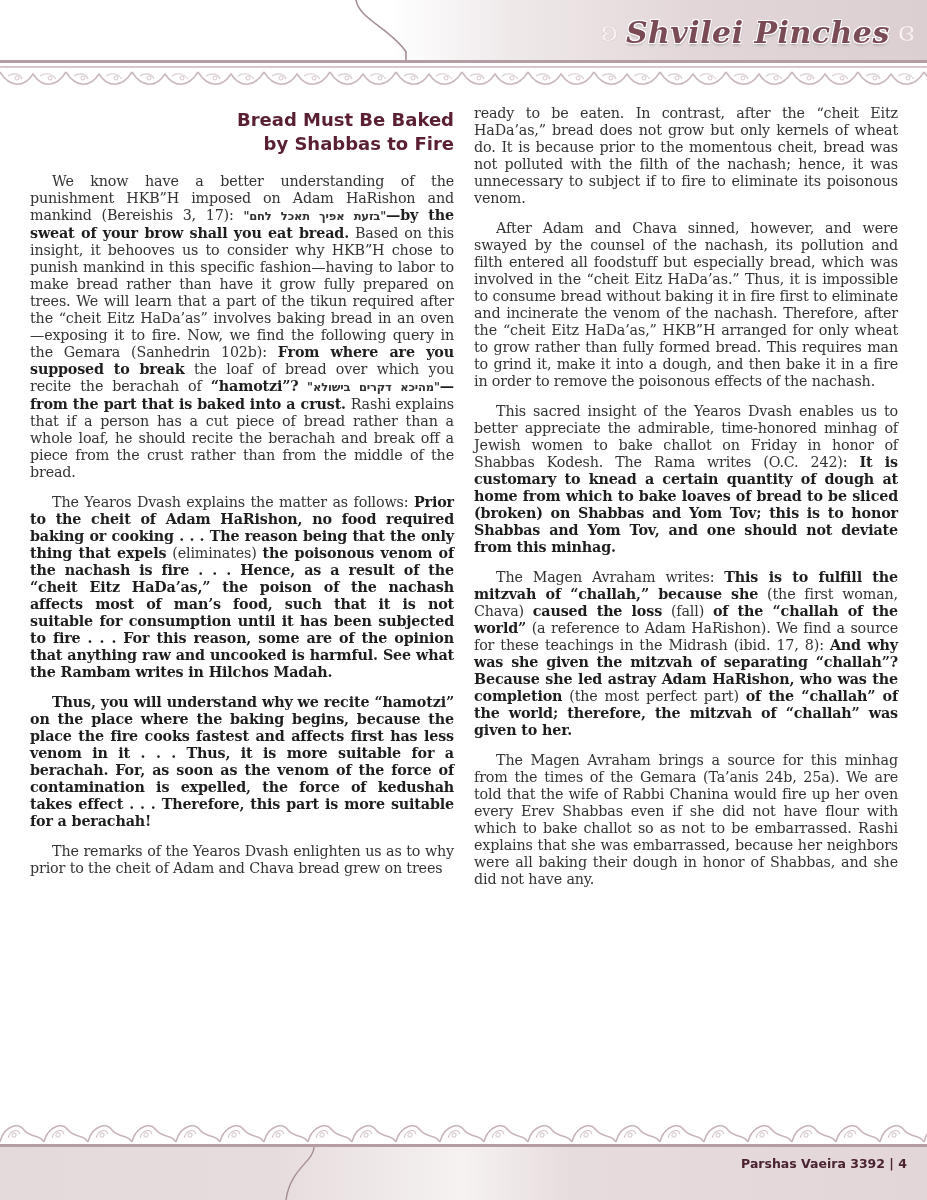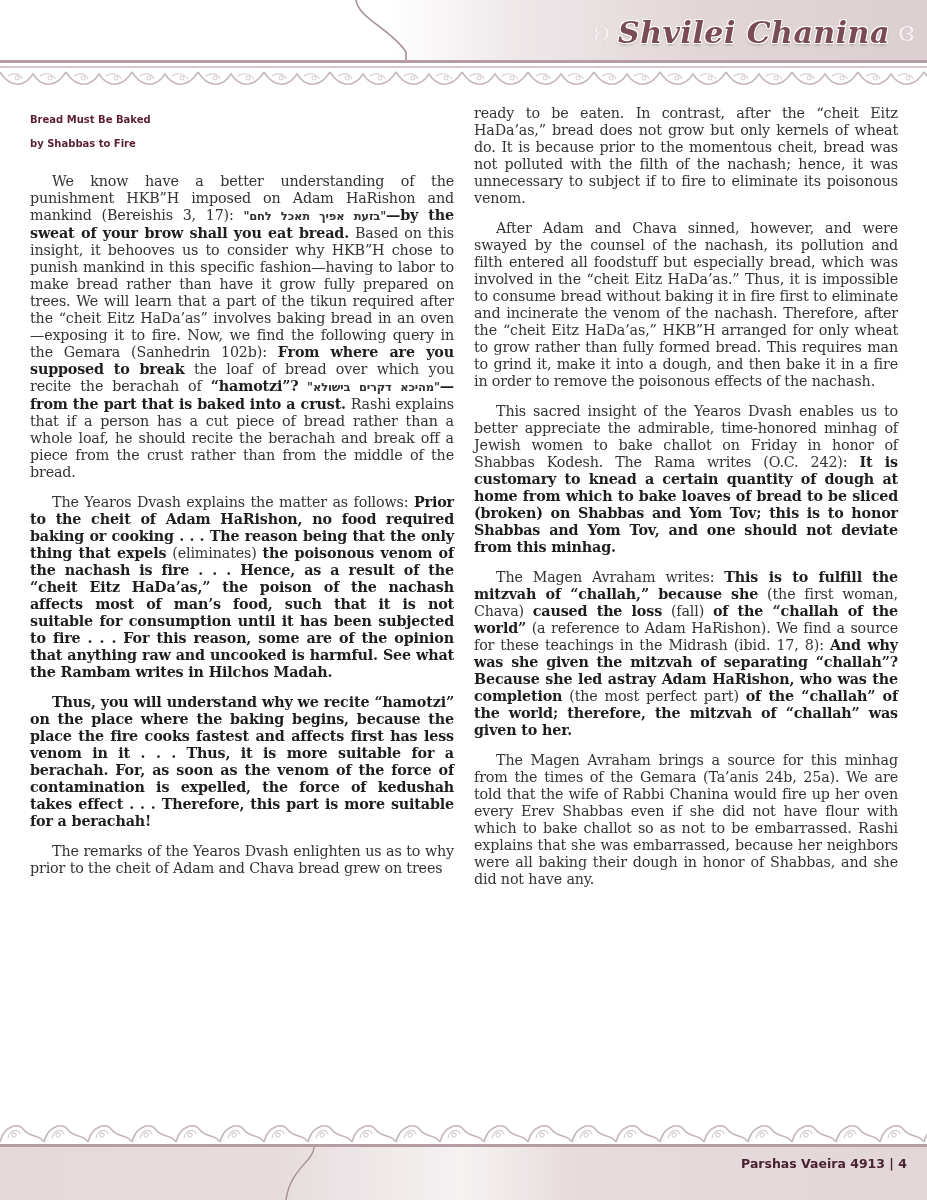--- a/index.html
+++ b/index.html
@@ -31,21 +31,21 @@
     font-size: 30px; color: #7a4a55; letter-spacing: 0.5px;
     text-shadow: -1px -1px 0 #fff, 1px -1px 0 #fff, -1px 1px 0 #fff, 1px 1px 0 #fff, 0 2px 3px rgba(0,0,0,0.25);
   }
 
   
   .col { position: absolute; top: 106px; width: 424px; }
   .col-left { left: 30px; }
   .col-right { left: 474px; top: 105px; }
   .section-heading {
     font-family: "DejaVu Sans", "Liberation Sans", sans-serif; font-weight: bold;
-    color: #5a1f33; font-size: 10px; line-height: 24px; text-align: left; margin: 2px 0 17px 0;
+    color: #5a1f33; font-size: 18px; line-height: 24px; text-align: right; margin: 2px 0 17px 0;
   }
   p.para {
     margin: 0 0 13px 0; font-size: 14.3px; line-height: 17px; text-align: justify;
     text-indent: 22px; letter-spacing: -0.15px; color: #333;
   }
   p.para.noindent { text-indent: 0; }
   p.para b { color: #1e1e1e; }
   .heb { font-family: "DejaVu Sans", sans-serif; font-size: 11.5px; font-weight: bold; }
 
   
@@ -82,21 +82,21 @@
           <path d="M8 8 C 14 4, 20 6, 22 11 M 40 8 C 46 4, 52 6, 56 11" stroke="#d8cbce" stroke-width="1.2" fill="none"></path>
           <circle cx="17" cy="10" r="2" fill="none" stroke="#d5c6c9" stroke-width="1"></circle>
           <circle cx="50" cy="10" r="2" fill="none" stroke="#d5c6c9" stroke-width="1"></circle>
         </pattern>
       </defs>
       <rect width="927" height="22" fill="url(#orn1)"></rect>
     </svg>
   </div>
   <div class="title-wrap">
     <span class="swirl">ʚ</span>
-    <span class="site-title">Shvilei Chanina</span>
+    <span class="site-title">Shvilei Pinches</span>
     <span class="swirl">ɞ</span>
   </div>
 </div>
 
 <div class="col col-left">
   <h2 class="section-heading">
     <span>Bread Must Be Baked</span><br>
     <span>by Shabbas to Fire</span>
   </h2>
 
@@ -130,17 +130,17 @@
       </defs>
       <rect width="927" height="24" fill="url(#orn2)"></rect>
     </svg>
   </div>
   <div class="footer-rule"></div>
   <div class="footer-band"></div>
   <svg class="footer-curve" viewBox="0 0 40 53">
     <path d="M34 0 C 34 14, 10 22, 6 53" stroke="#a58e93" stroke-width="1.4" fill="none"></path>
   </svg>
   <div class="footer-text">
-    <span>Parshas Vaeira 4913</span>
+    <span>Parshas Vaeira 3392</span>
     <span>|</span>
     <span>4</span>
   </div>
 </div>
 
 </body></html>

